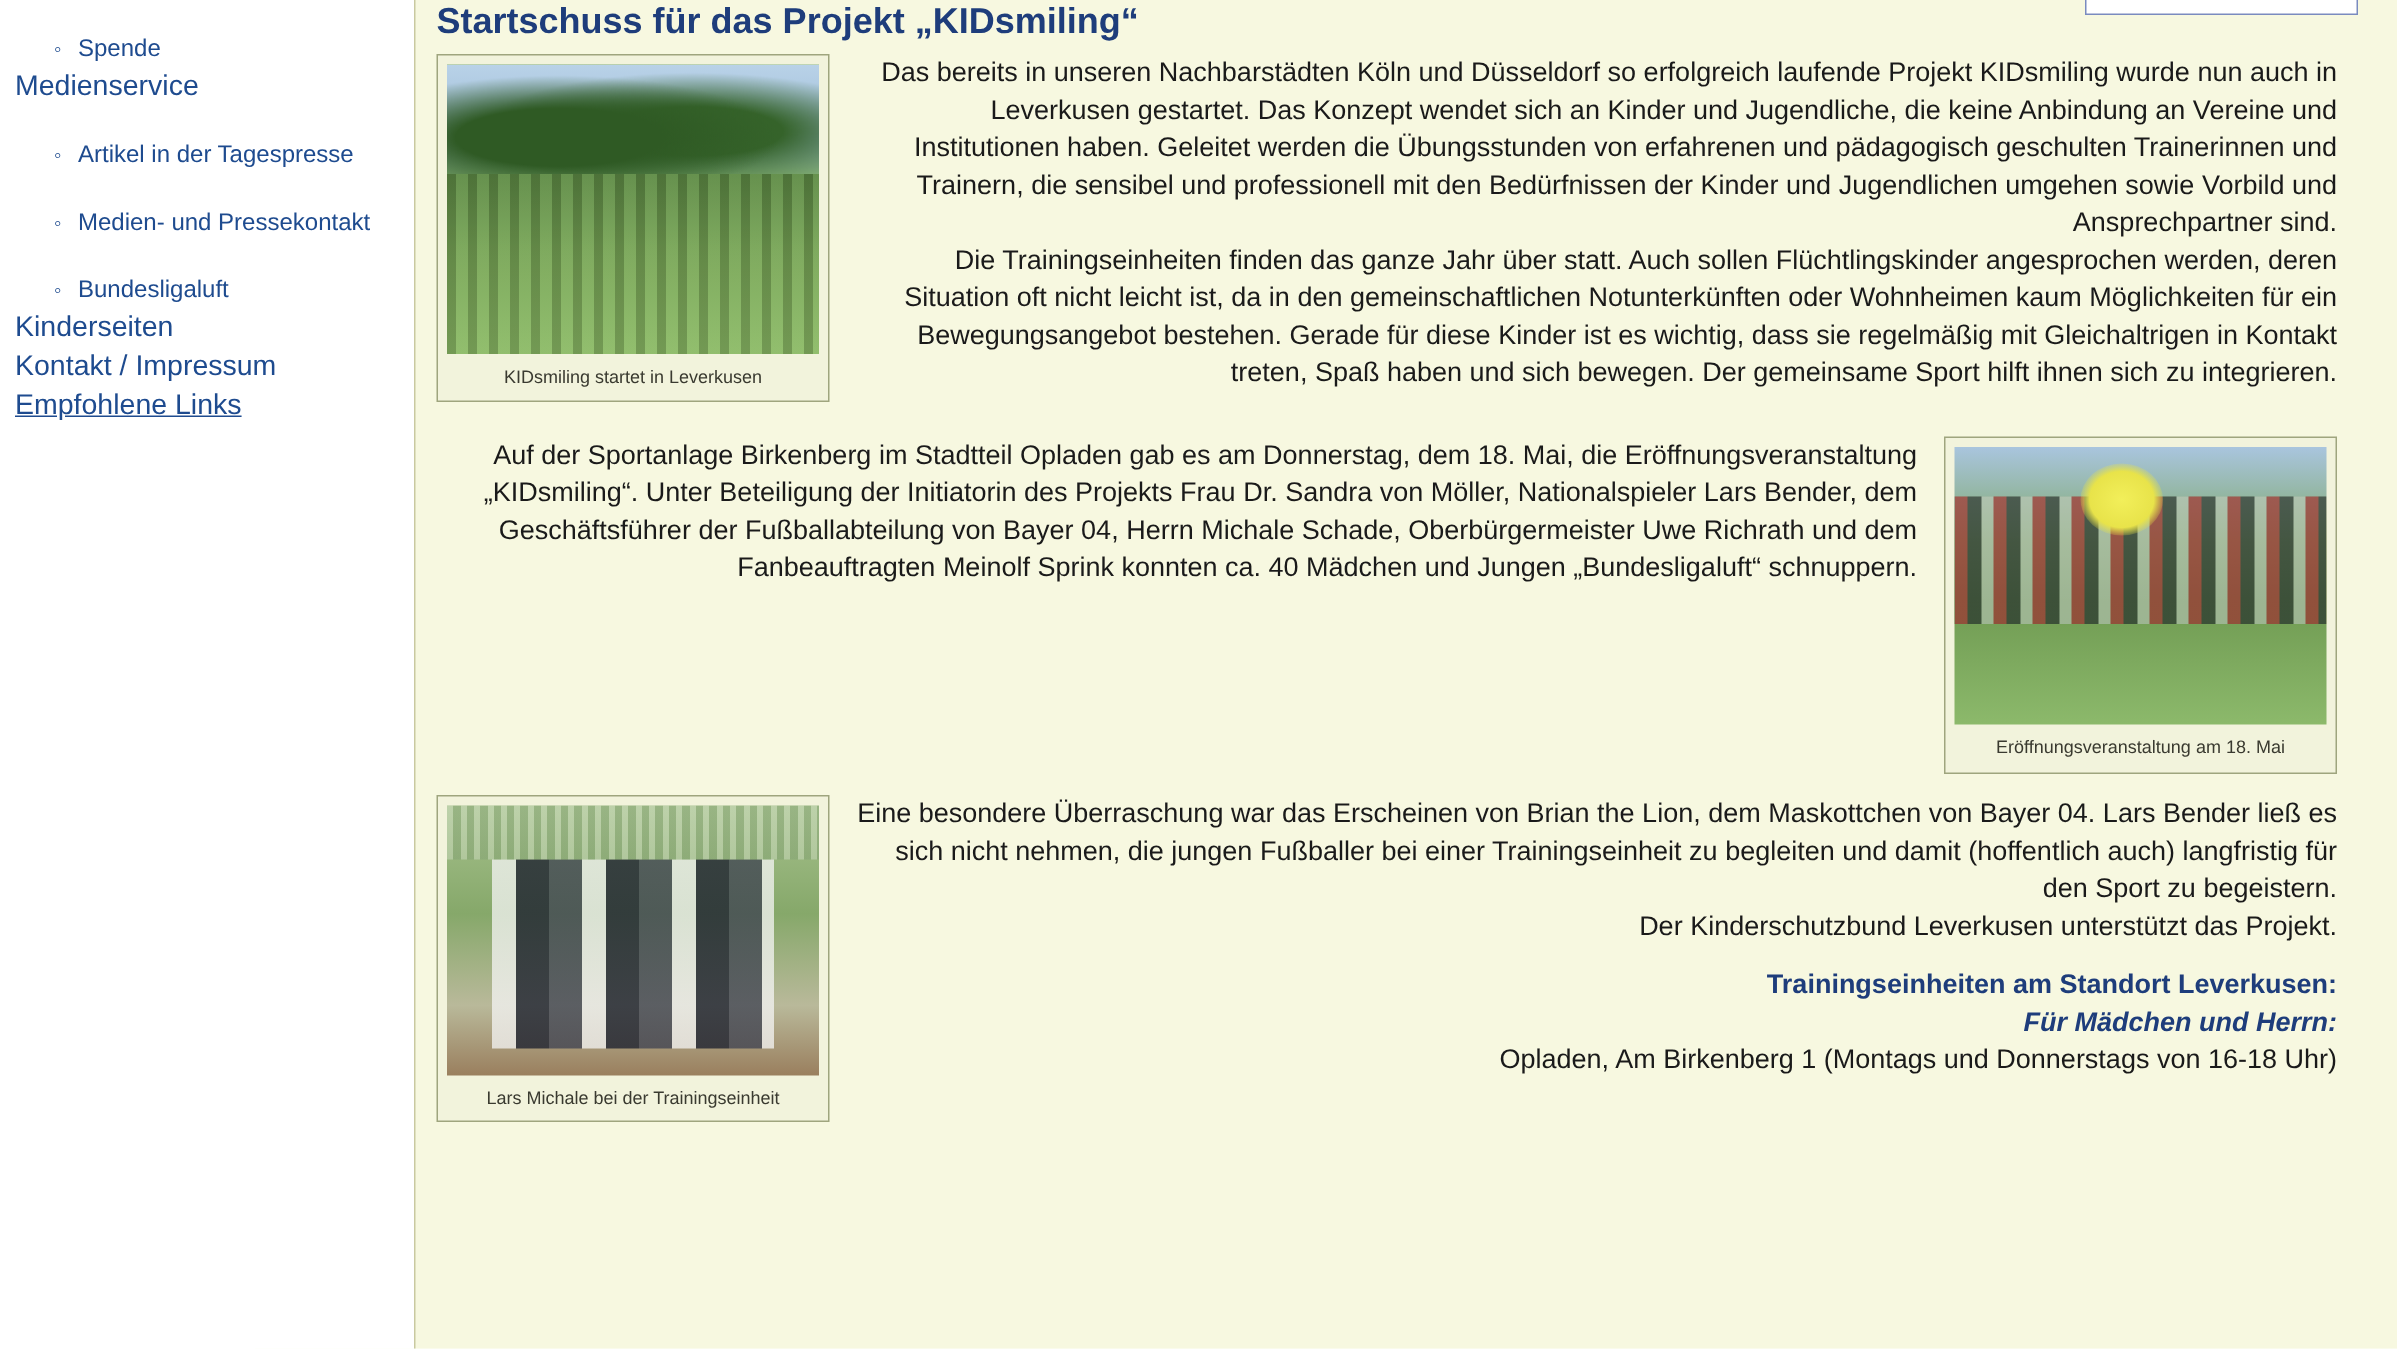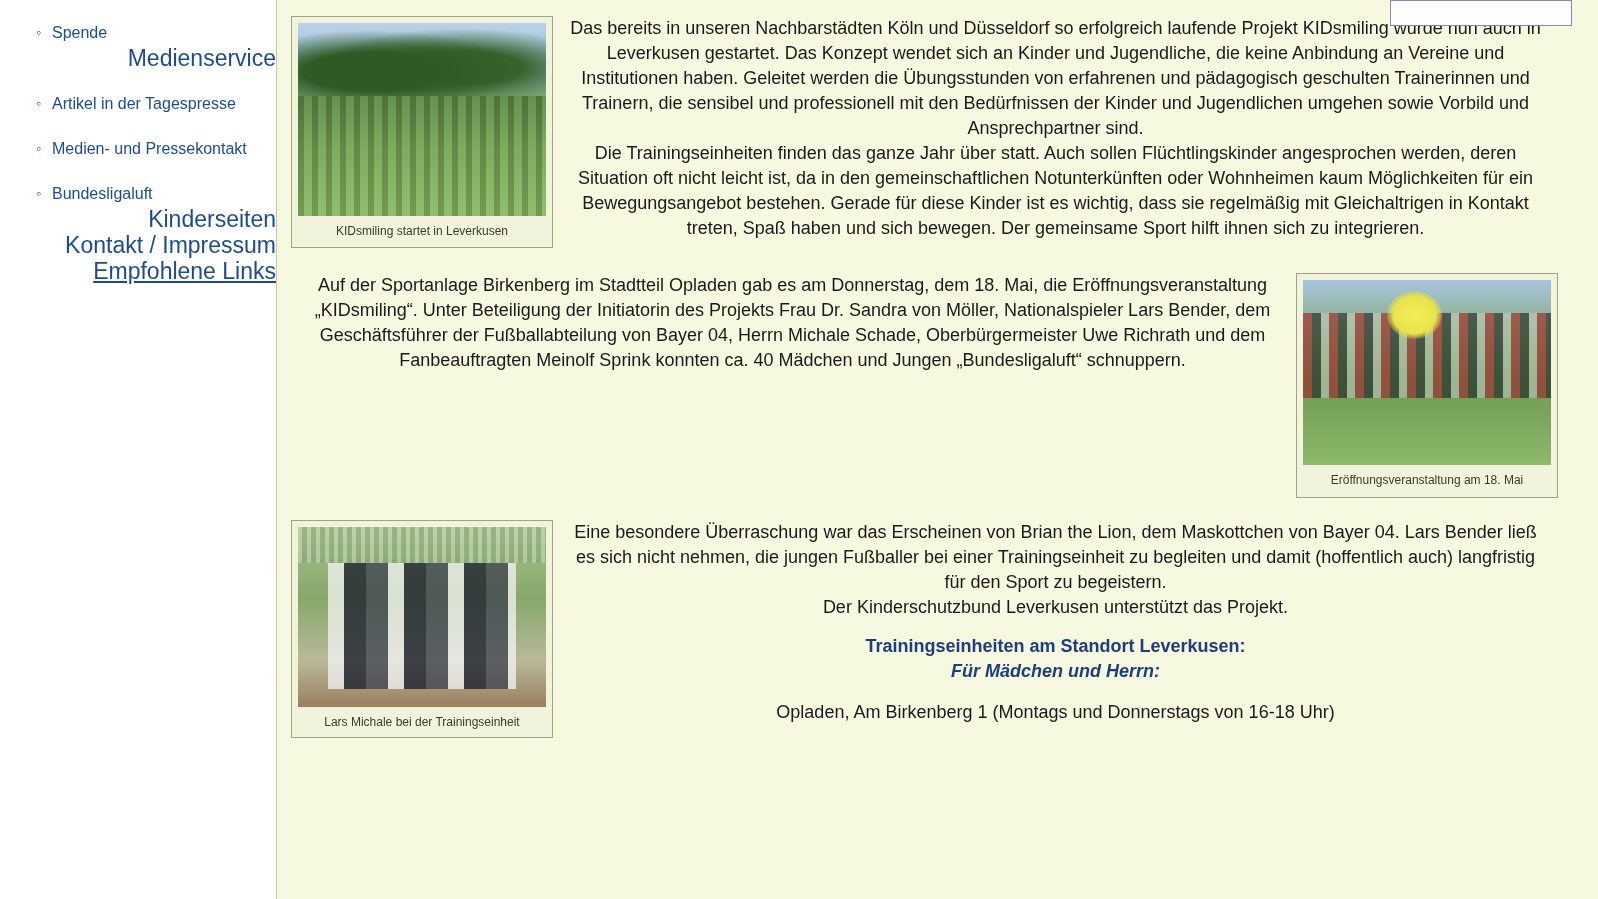--- a/index.html
+++ b/index.html
@@ -30,26 +30,25 @@
     background: #ffffff;
     padding: 0;
     box-sizing: border-box;
   }
   .nav-list {
     list-style: none;
     margin: 0;
     padding: 0;
   }
   .nav-top {
-    font-size: 23px;
+    font-size: 19px;
     color: #1e4b8f;
     padding: 2px 0 2px 10px;
     line-height: 22px;
     white-space: nowrap;
-    text-align: right;
   }
   .nav-sub {
     font-size: 16px;
     color: #1e4b8f;
     padding: 2px 0 2px 52px;
     line-height: 21px;
     position: relative;
     white-space: nowrap;
     margin-top: 20px;
   }
@@ -132,22 +131,22 @@
   }
   .fig-right {
     float: right;
     margin: 0 0 6px 18px;
     width: 262px;
   }
   .body-text {
     font-size: 18px;
     color: #1a1a1a;
     line-height: 25px;
-    text-align: center;
-    margin: 16px;
+    text-align: right;
+    margin: 0;
   }
   .para {
     margin: 0 0 14px 0;
   }
   .subhead {
     font-size: 18px;
     font-weight: bold;
     color: #1e3d7b;
     line-height: 25px;
     margin: 14px 0 0 0;
@@ -268,20 +267,21 @@
         <span>Empfohlene Links</span>
       </li>
     </ul>
   </nav>
 
   <main class="content">
     <div class="content-inner">
 
       <input class="search-box" type="text" value="" placeholder="" style="">
 
+      <h1 class="article-title">Startschuss für das Projekt „KIDsmiling“</h1>
 
       <div class="clearfix">
         <figure class="figure fig-left" style="height:232px;">
           <div class="photo ph-1" style="height:193px;"></div>
           <figcaption class="caption">KIDsmiling startet in Leverkusen</figcaption>
         </figure>
 
         <div class="body-text">
           <div class="para" style="margin-bottom:0;">Das bereits in unseren Nachbarstädten Köln und Düsseldorf so erfolgreich laufende Projekt KIDsmiling wurde nun auch in Leverkusen gestartet. Das Konzept wendet sich an Kinder und Jugendliche, die keine Anbindung an Vereine und Institutionen haben. Geleitet werden die Übungsstunden von erfahrenen und pädagogisch geschulten Trainerinnen und Trainern, die sensibel und professionell mit den Bedürfnissen der Kinder und Jugendlichen umgehen sowie Vorbild und Ansprechpartner sind.</div>
           <div class="para">Die Trainingseinheiten finden das ganze Jahr über statt. Auch sollen Flüchtlingskinder angesprochen werden, deren Situation oft nicht leicht ist, da in den gemeinschaftlichen Notunterkünften oder Wohnheimen kaum Möglichkeiten für ein Bewegungsangebot bestehen. Gerade für diese Kinder ist es wichtig, dass sie regelmäßig mit Gleichaltrigen in Kontakt treten, Spaß haben und sich bewegen. Der gemeinsame Sport hilft ihnen sich zu integrieren.</div>

